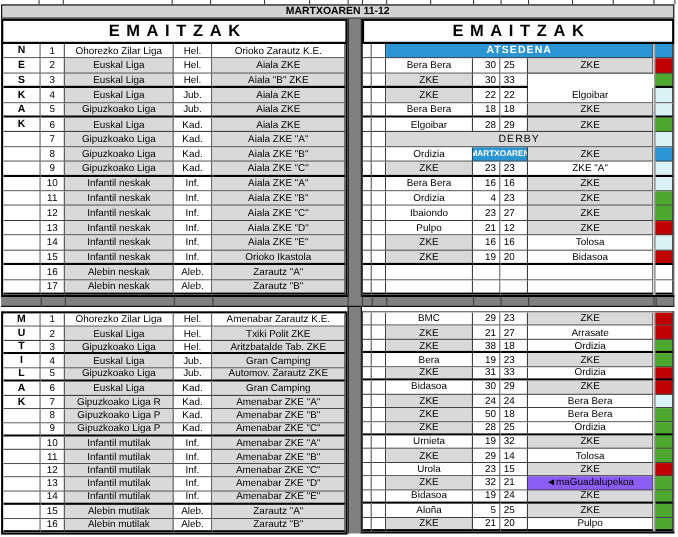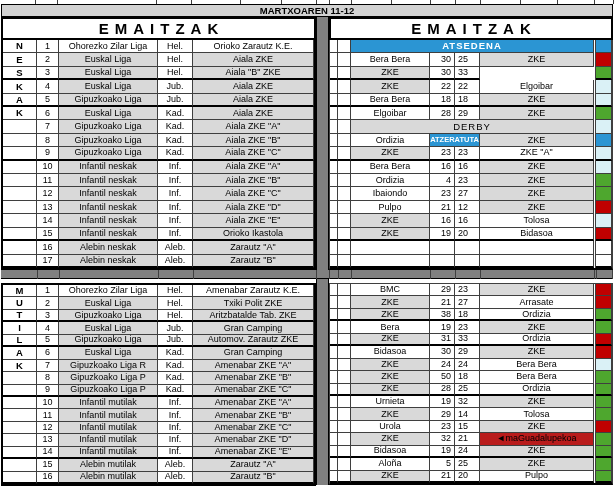--- a/index.html
+++ b/index.html
@@ -202,21 +202,21 @@
       <div class="cell gap"></div>
       <div class="cell status" style="background: rgb(78, 167, 46);"></div>
       <div class="cell"></div>
       <div class="cell"></div>
       <div class="cell banner" style="background: rgb(217, 217, 217); font-weight: normal; grid-column: 3 / span 4;">DERBY</div>
       <div class="cell gap"></div>
       <div class="cell status" style="background: rgb(218, 241, 246);"></div>
       <div class="cell"></div>
       <div class="cell"></div>
       <div class="cell" style="background: rgb(255, 255, 255);">Ordizia</div>
-      <div class="cell banner wt small" style="background: rgb(43, 149, 211); grid-column: 4 / span 2;">ATZERATUTA</div>
+      <div class="cell banner wt small" style="background: rgb(43, 149, 211); grid-column: 4 / span 2;">MARTXOAREN</div>
       <div class="cell" style="background: rgb(217, 217, 217);">ZKE</div>
       <div class="cell gap"></div>
       <div class="cell status" style="background: rgb(43, 149, 211);"></div>
       <div class="cell grp"></div>
       <div class="cell grp"></div>
       <div class="cell grp" style="background: rgb(217, 217, 217);">ZKE</div>
       <div class="cell sR grp">23</div>
       <div class="cell sL grp">23</div>
       <div class="cell grp" style="background: rgb(255, 255, 255);">ZKE "A"</div>
       <div class="cell gap grp"></div>
@@ -479,21 +479,21 @@
       <div class="cell sR">23</div>
       <div class="cell sL">15</div>
       <div class="cell" style="background: rgb(217, 217, 217);">ZKE</div>
       <div class="cell gap"></div>
       <div class="cell status" style="background: rgb(192, 0, 0);"></div>
       <div class="cell"></div>
       <div class="cell"></div>
       <div class="cell" style="background: rgb(217, 217, 217);">ZKE</div>
       <div class="cell sR">32</div>
       <div class="cell sL">21</div>
-      <div class="cell" style="background: #b91c1c;">◄maGuadalupekoa</div>
+      <div class="cell" style="background: #8b5cf6;">◄maGuadalupekoa</div>
       <div class="cell gap"></div>
       <div class="cell status" style="background: rgb(78, 167, 46);"></div>
       <div class="cell grp"></div>
       <div class="cell grp"></div>
       <div class="cell grp" style="background: rgb(255, 255, 255);">Bidasoa</div>
       <div class="cell sR grp">19</div>
       <div class="cell sL grp">24</div>
       <div class="cell grp" style="background: rgb(217, 217, 217);">ZKE</div>
       <div class="cell gap grp"></div>
       <div class="cell status grp" style="background: rgb(78, 167, 46);"></div>

